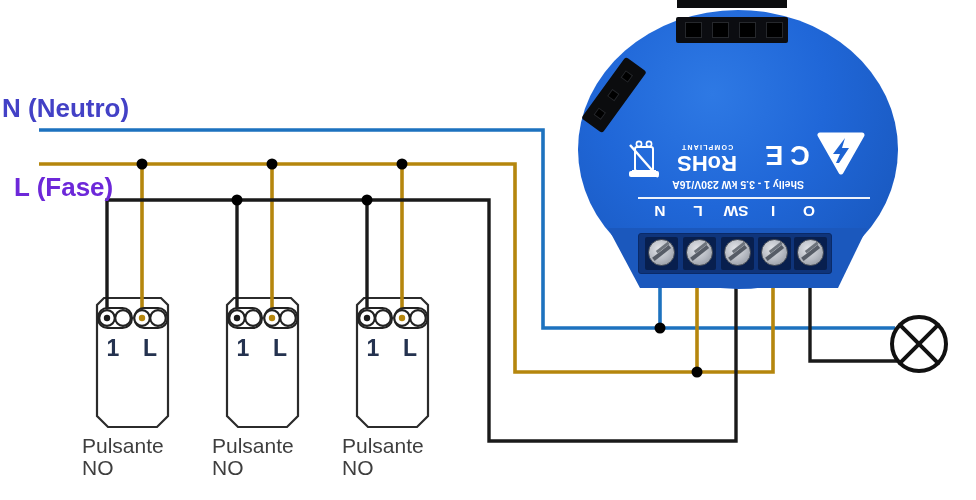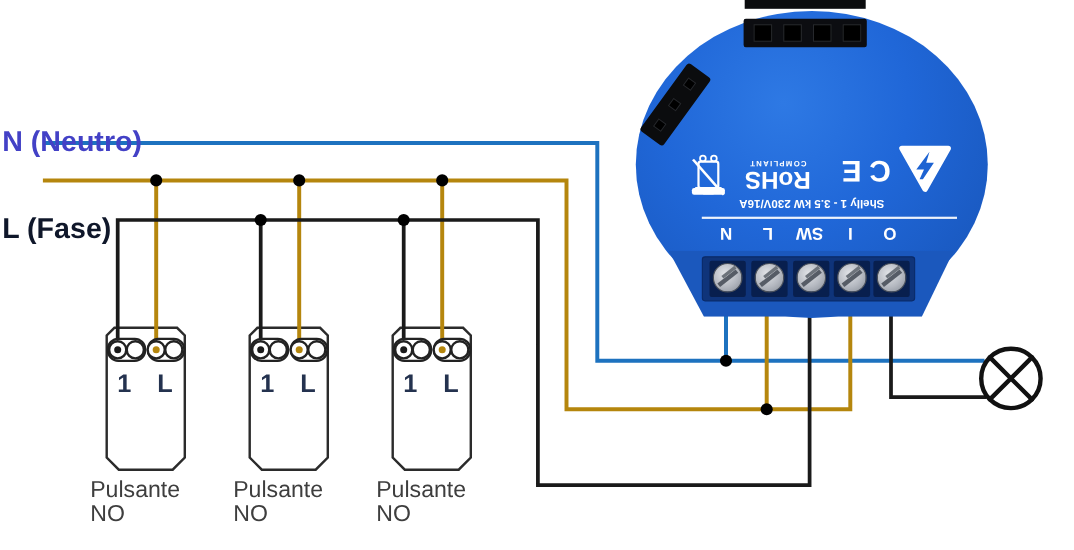--- a/index.html
+++ b/index.html
@@ -1,23 +1,23 @@
 <!DOCTYPE html>
 <html><head>
 <meta charset="utf-8">
 <style>
   html,body{margin:0;padding:0;background:#fff;}
   .stage{position:relative;width:976px;height:500px;background:#fff;overflow:hidden;
          font-family:"Liberation Sans",sans-serif;}
   .stage svg{position:absolute;left:0;top:0;z-index:1;}
 
   
-  .pow-label{position:absolute;z-index:3;font-weight:bold;font-size:26px;line-height:27px;white-space:nowrap;margin-top:20px;}
+  .pow-label{position:absolute;z-index:3;font-weight:bold;font-size:26px;line-height:27px;white-space:nowrap;}
   .lbl-neutral{left:2px;top:95px;color:#4341c6;}
-  .lbl-phase{left:2px;top:174px;color:#0f172a;}
+  .lbl-phase{left:14px;top:174px;color:#6d28d9;}
   .btn-caption{position:absolute;z-index:3;font-weight:normal;font-size:21px;line-height:22px;color:#3e3e3e;top:435px;}
   .btn-term-lbl{position:absolute;z-index:3;font-weight:bold;font-size:23px;color:#24324f;
                 top:335px;width:18px;text-align:center;}
 
   
   .shelly{position:absolute;left:578px;top:10px;width:320px;height:279px;z-index:2;}
   .s-body{position:absolute;left:0;top:0;width:320px;height:279px;border-radius:50%;
           background:radial-gradient(circle at 42% 30%, #2e79e4 0%, #2067d8 42%, #1a5ac2 78%, #164ea9 100%);}
   .s-foot{position:absolute;left:0;top:0;width:320px;height:279px;background:#1b58bd;
           clip-path:polygon(30px 218px,289px 218px,260px 278px,62px 278px);}

